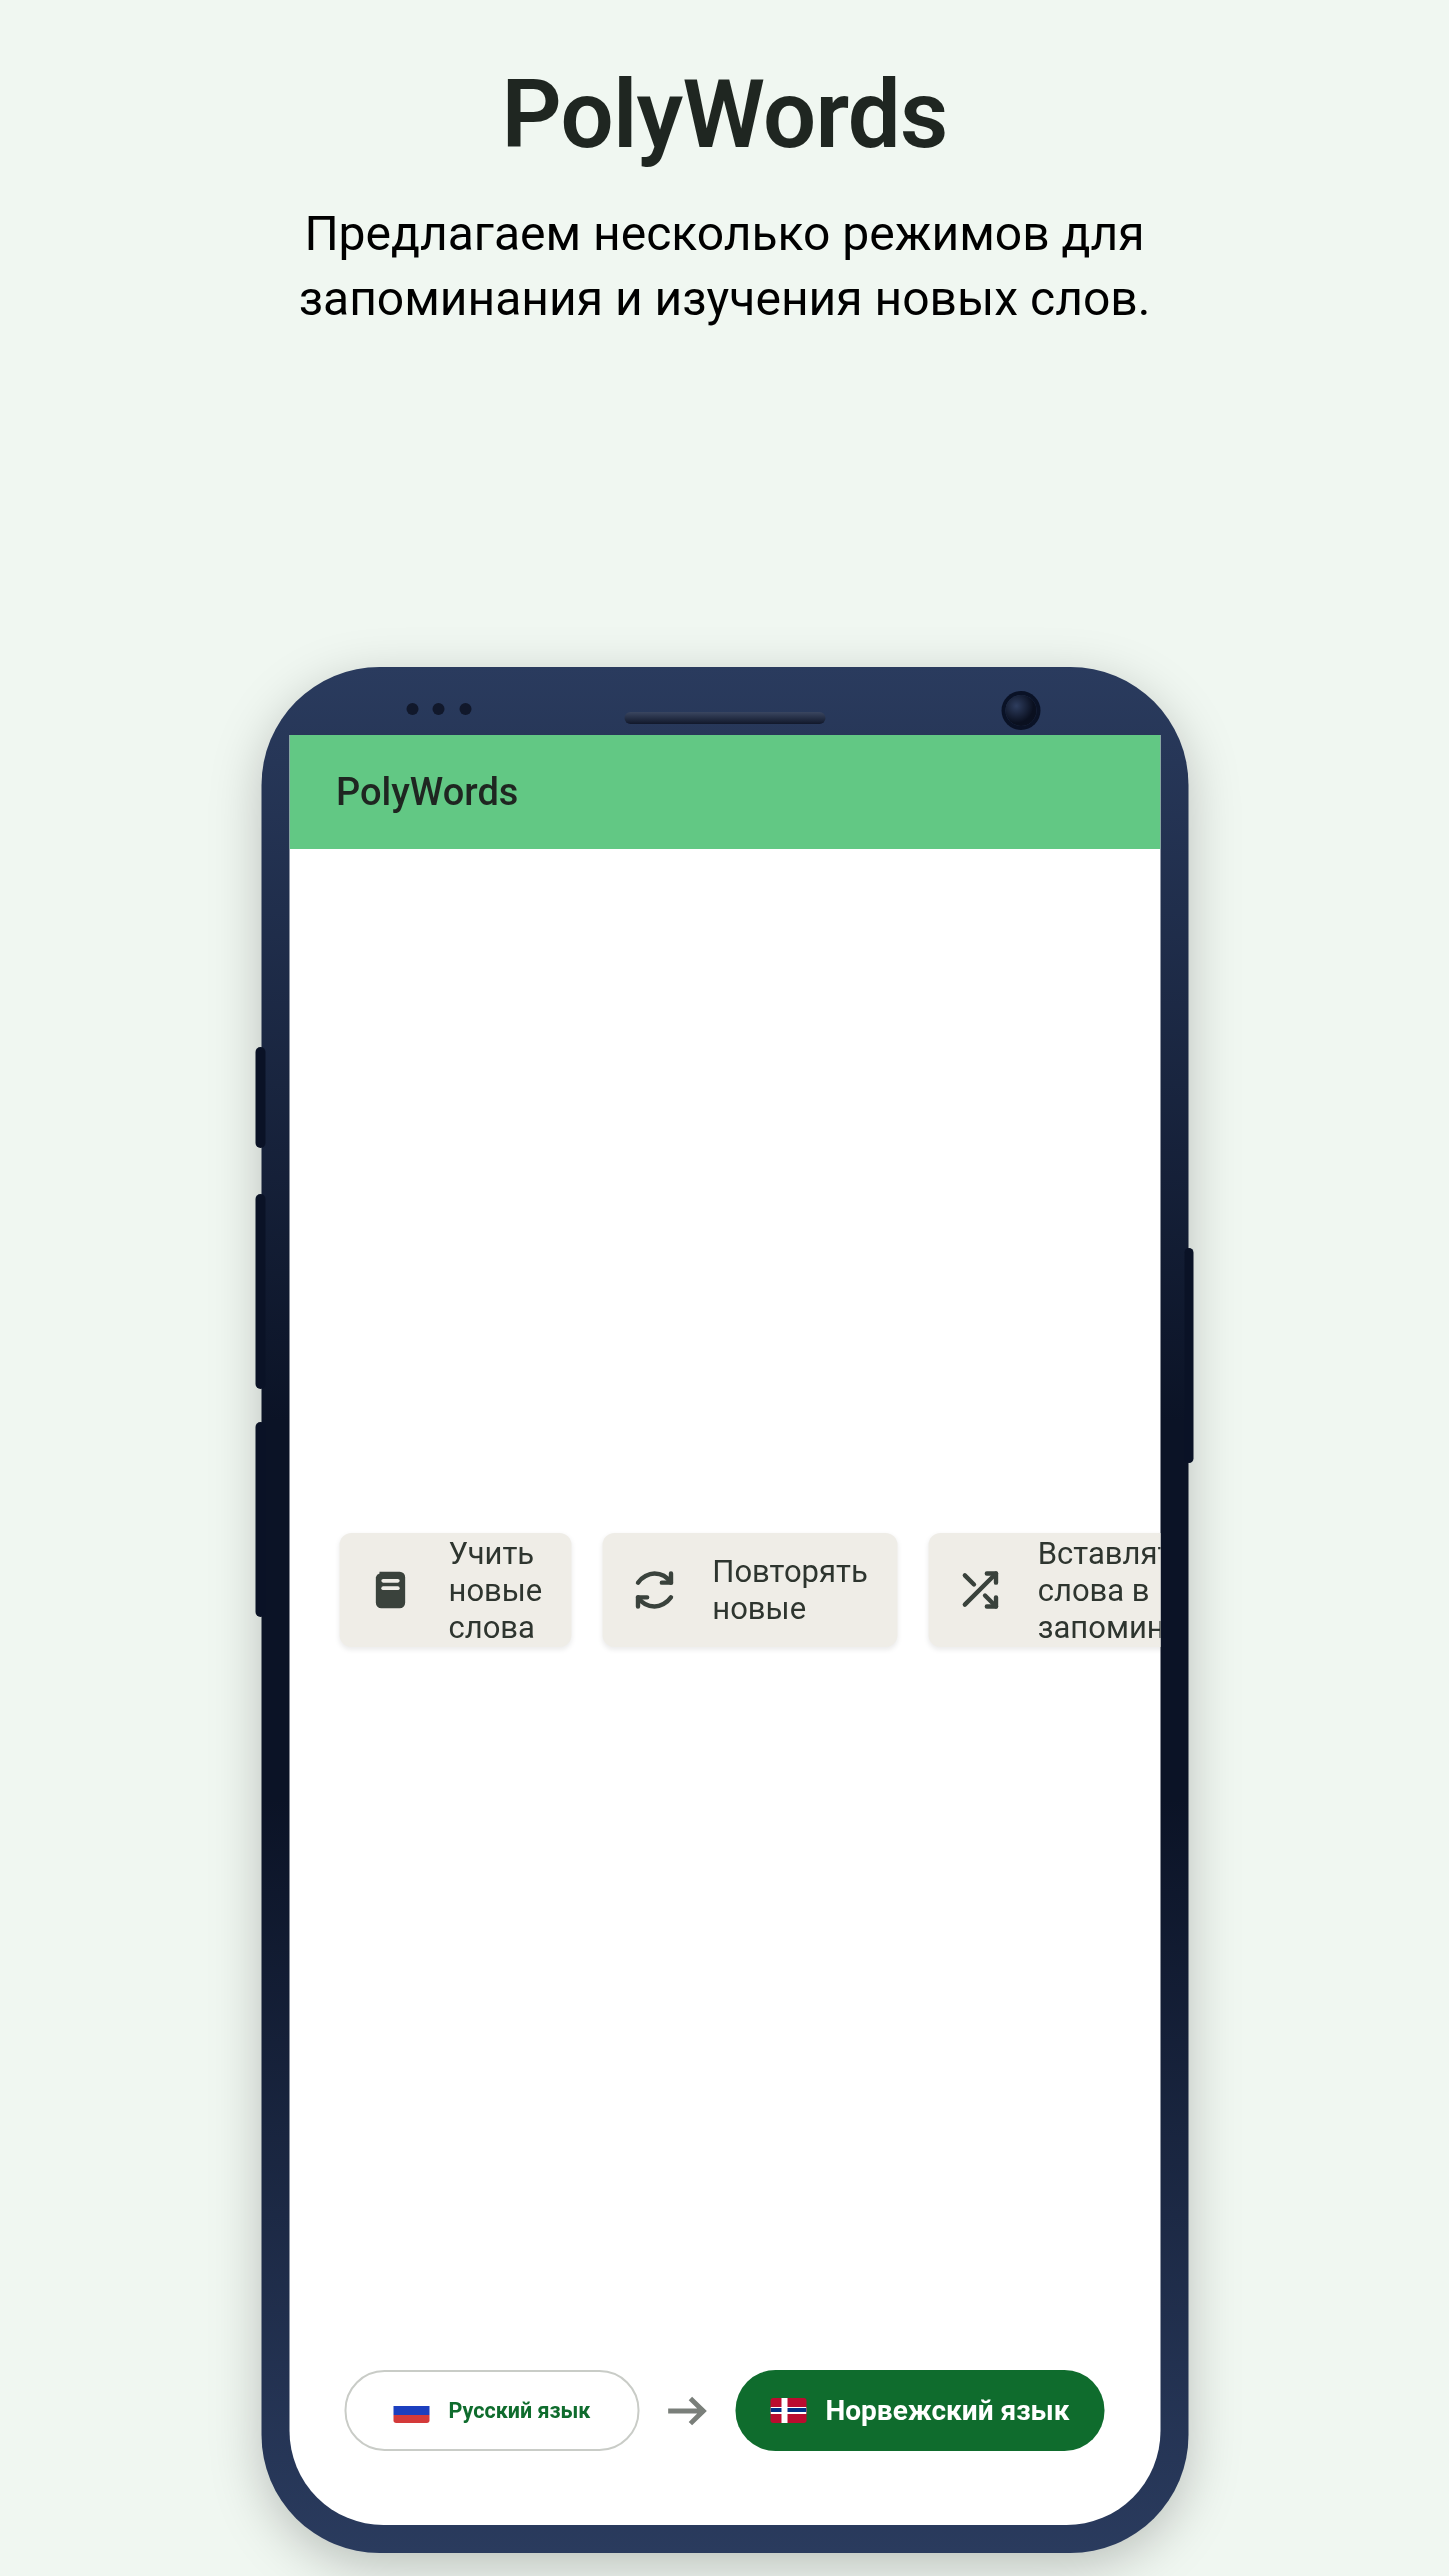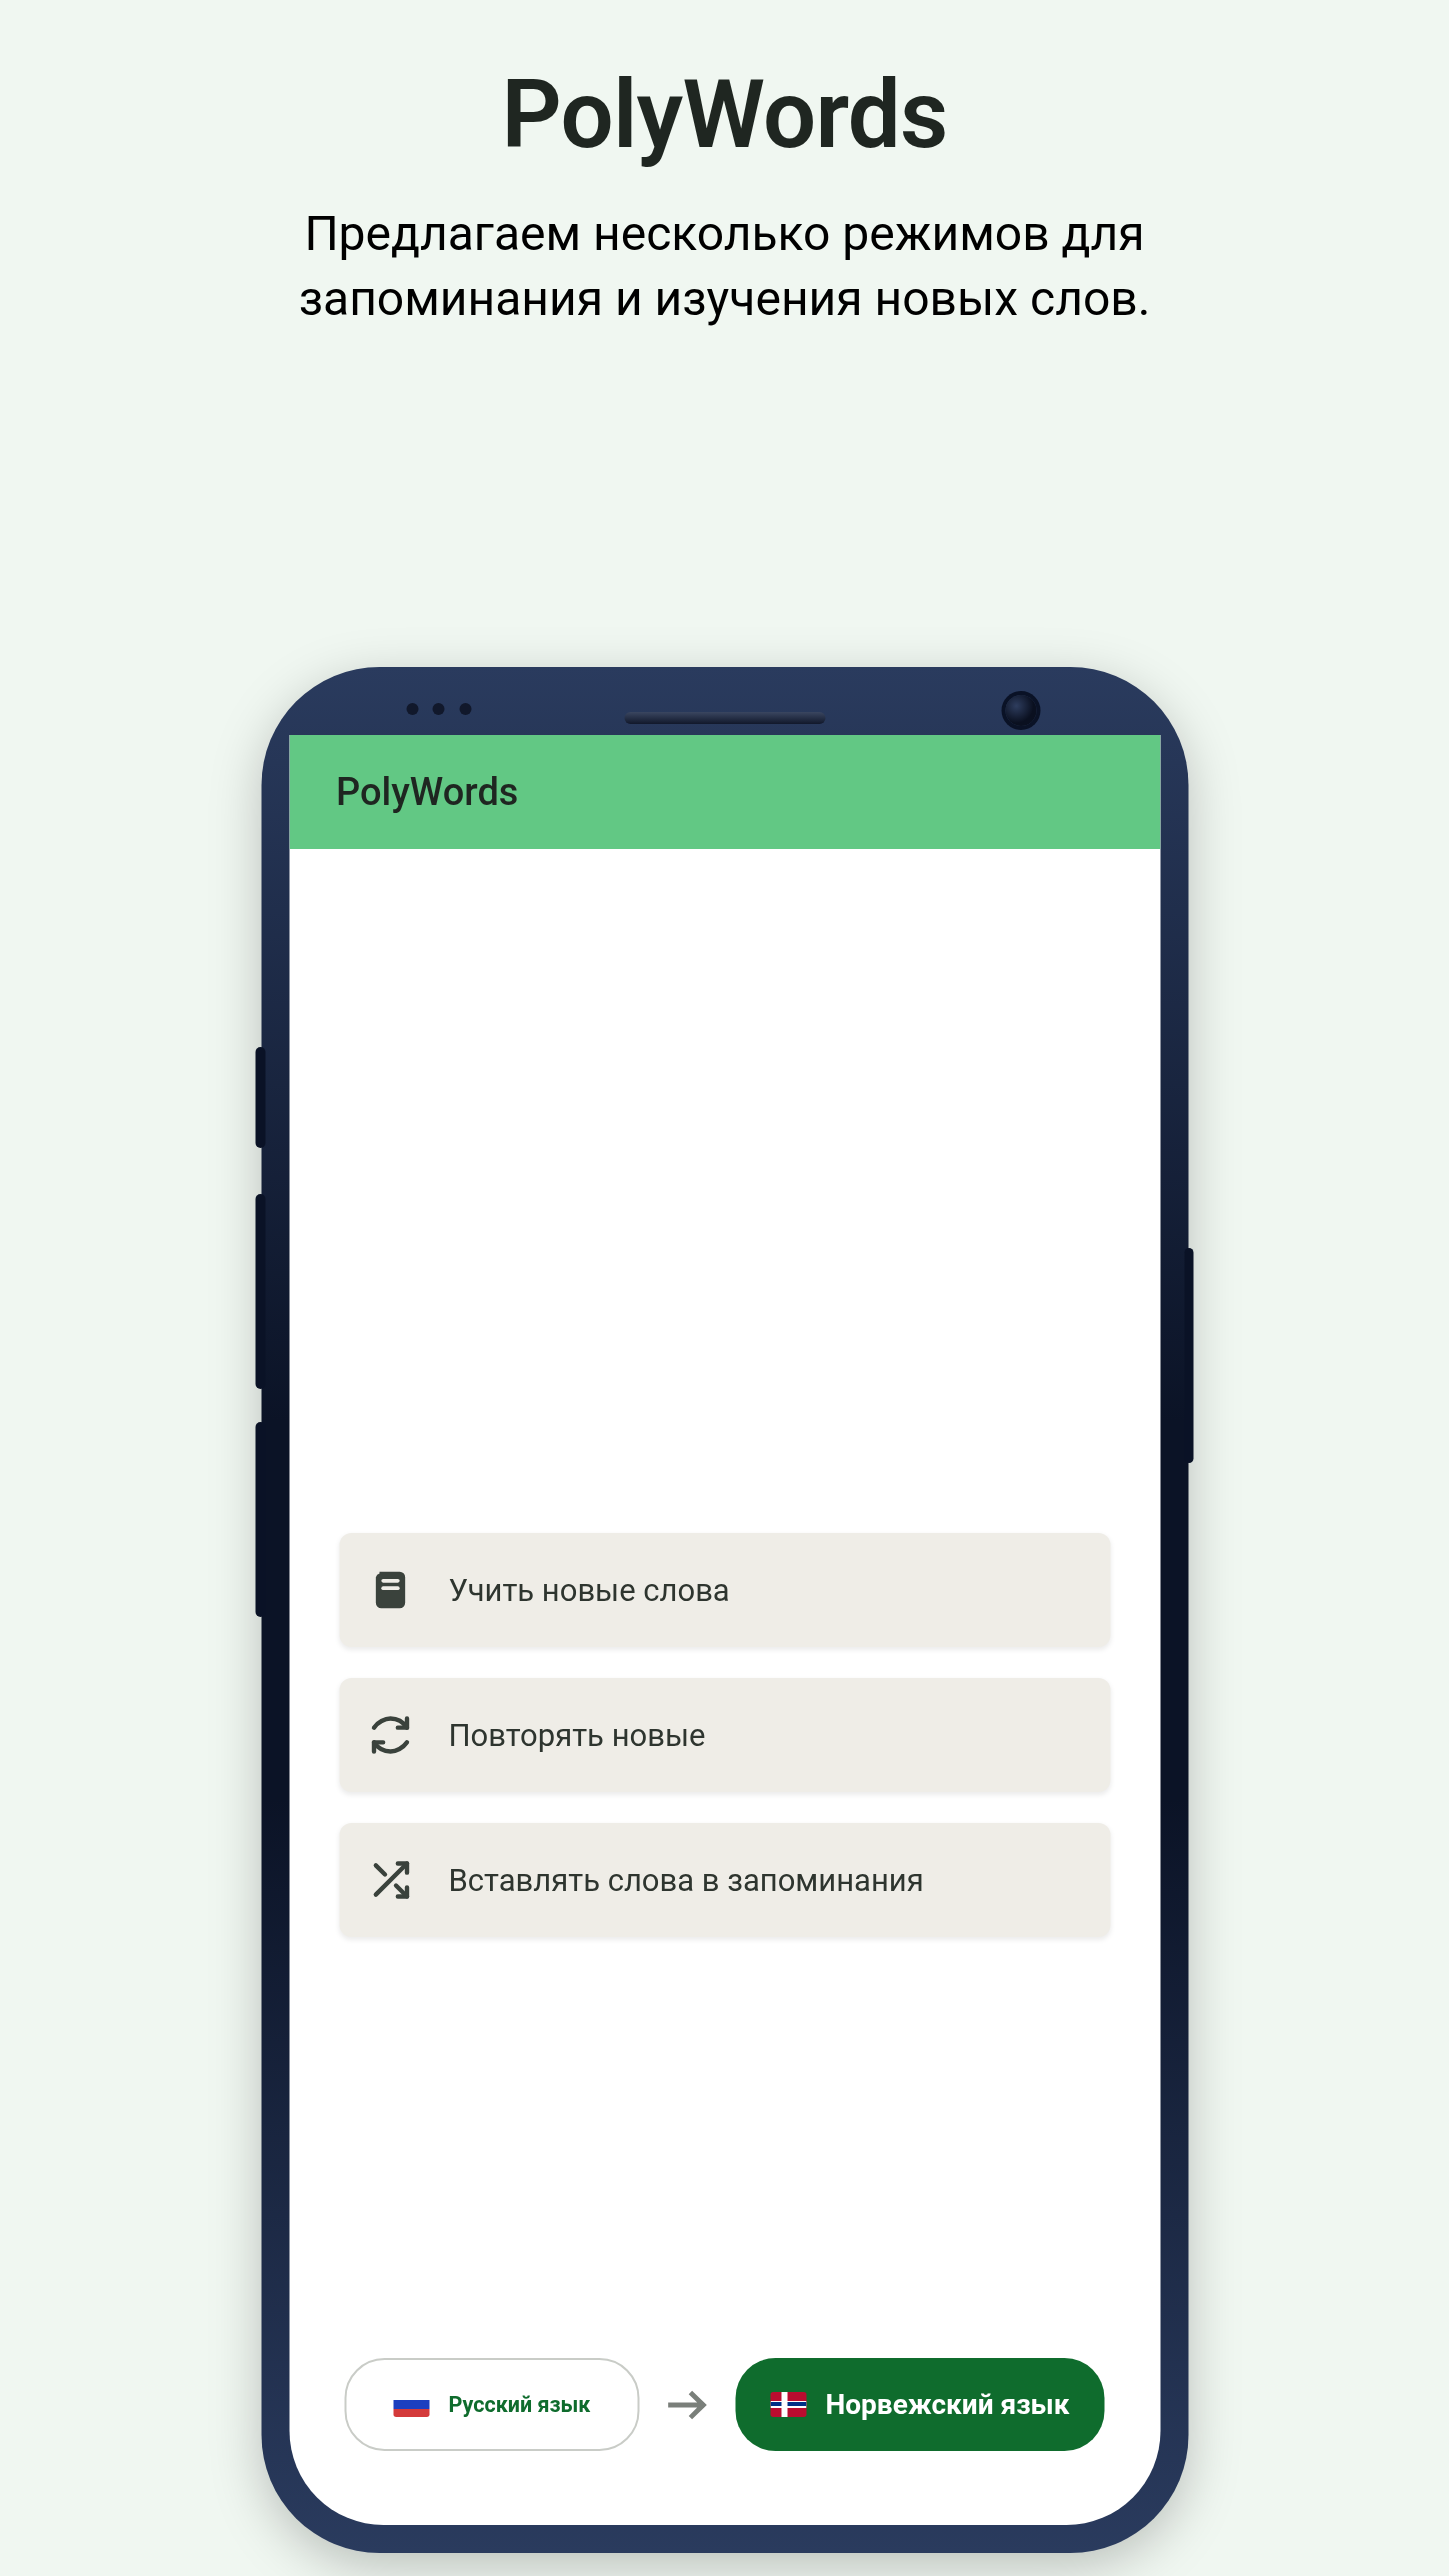--- a/index.html
+++ b/index.html
@@ -85,21 +85,21 @@
   .appbar-title { font-size:38px; font-weight:500; color:#1f2621; }
 
   .content {
     padding: 0 50px;
     position:absolute;
     top:114px; left:0; right:0; bottom:0;
   }
 
   .mode-list {
     margin-top: 684px;
-    display:flex; flex-direction:column; gap:31px;
+    display:flex; gap:31px;
   }
   .mode-item {
     background:#efede7;
     border-radius:12px;
     height:114px;
     display:flex; align-items:center;
     padding:0 29.5px;
     box-shadow: 0 2.7px 5.4px rgba(0,0,0,0.08);
     gap:36px;
   }
@@ -107,21 +107,21 @@
   .mode-label { font-size:31px; color:#2e352f; font-weight:400; }
 
   .lang-bar {
     position:absolute;
     bottom:74px; left:0; right:0;
     display:flex; align-items:center; justify-content:center;
     gap:19px;
     padding:0 40px;
   }
   .lang-pill {
-    height:93px;
+    height:81px;
     border-radius:40px;
     display:flex; align-items:center; justify-content:center;
     gap:19px;
     padding:0 35px;
     min-width:295px;
   }
   .lang-src {
     background:#ffffff;
     border:2px solid #c9ccc7;
   }

